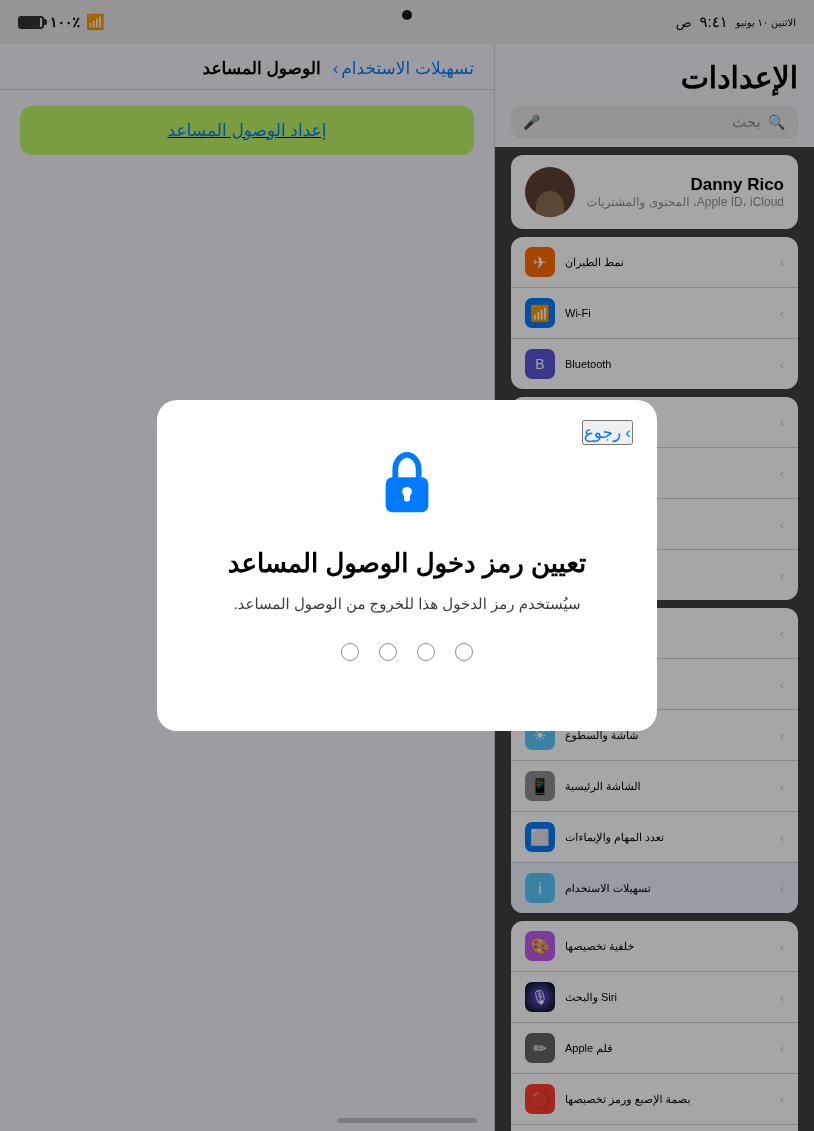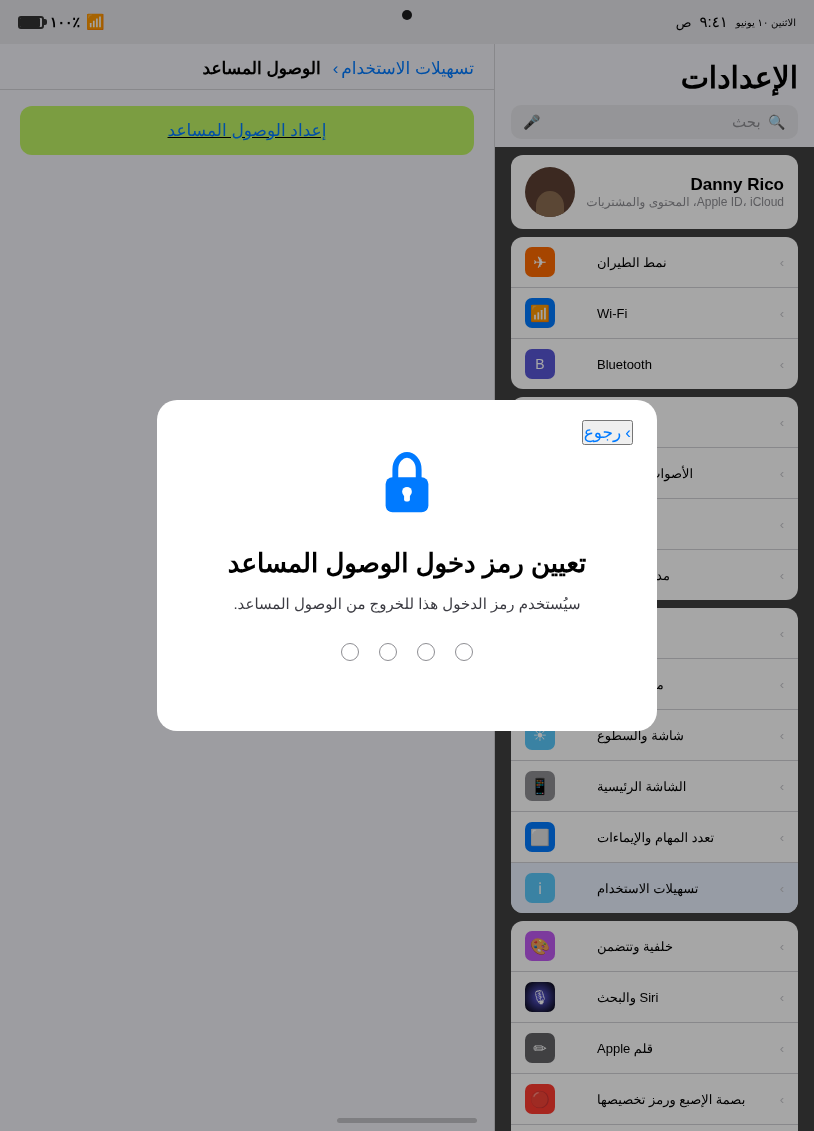--- a/index.html
+++ b/index.html
@@ -268,24 +268,23 @@
       height: 30px;
       border-radius: 7px;
       display: flex;
       align-items: center;
       justify-content: center;
       font-size: 16px;
       color: #fff;
       flex-shrink: 0;
     }
     .settings-item-label {
-      font-size: 13px;
+      font-size: 11px;
       color: #000;
       text-align: right;
-      margin-left: 32px;
     }
     .chevron-right {
       color: #c7c7cc;
       font-size: 13px;
     }
 
     
     .icon-orange { background: #ff6b00; }
     .icon-blue { background: #007aff; }
     .icon-red { background: #ff3b30; }
@@ -562,21 +561,21 @@
             <span class="settings-item-label">تسهيلات الاستخدام</span>
             <div class="settings-item-icon icon-teal">ℹ</div>
           </div>
         </div>
       </div>
 
       <div class="settings-group">
         <div class="settings-item">
           <span class="chevron-right">›</span>
           <div class="settings-item-right">
-            <span class="settings-item-label">خلفية وتتضمن</span>
+            <span class="settings-item-label">خلفية تخصيصها</span>
             <div class="settings-item-icon icon-purple">🎨</div>
           </div>
         </div>
         <div class="settings-item">
           <span class="chevron-right">›</span>
           <div class="settings-item-right">
             <span class="settings-item-label">Siri والبحث</span>
             <div class="settings-item-icon" style="background:radial-gradient(circle,#5e5ce6,#000);border-radius:7px;width:30px;height:30px;display:flex;align-items:center;justify-content:center;font-size:14px;">🎙</div>
           </div>
         </div>

